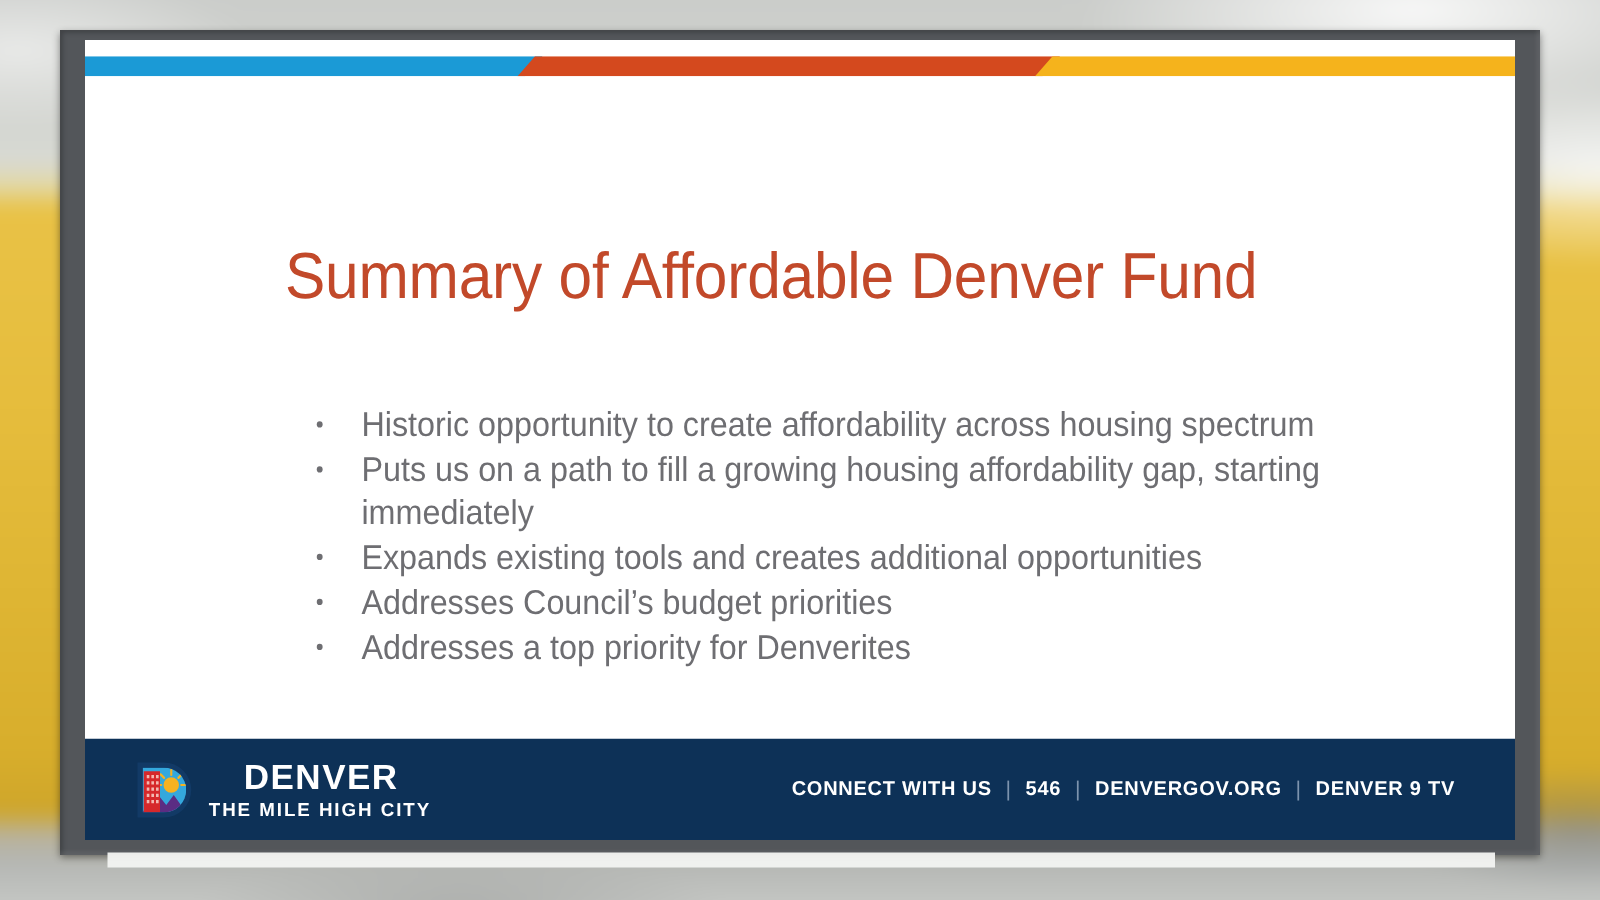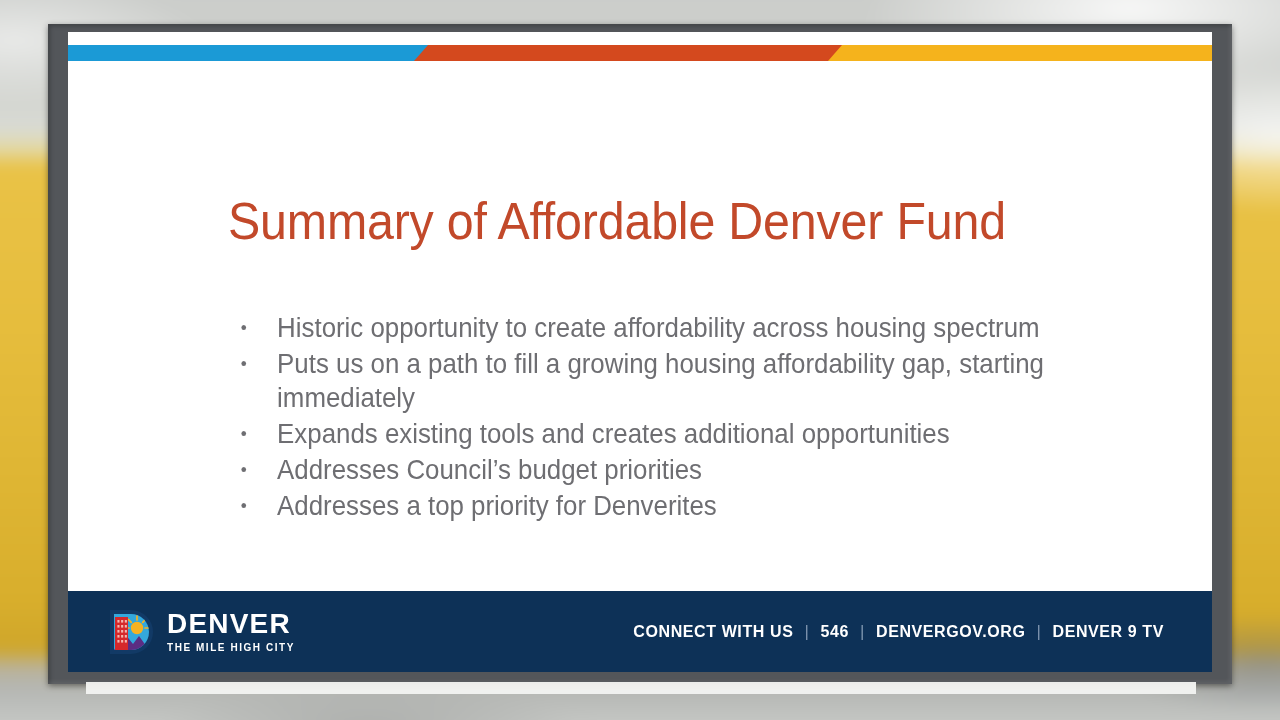--- a/index.html
+++ b/index.html
@@ -123,21 +123,21 @@
     transform-origin: left top;
   }
 
   
   #bullets {
     position: absolute;
     left: 160px;
     top: 275px;
     width: 900px;
     list-style: none;
-    margin: 4px;
+    margin: 16px;
     padding: 0;
   }
   #bullets li {
     position: relative;
     padding-left: 48px;
     margin: 0 0 2px 0;
     font-family: "Liberation Sans Narrow", "Liberation Sans", sans-serif;
     font-size: 27.5px;
     line-height: 34px;
     color: #6e6e72;
@@ -184,24 +184,25 @@
     flex-direction: column;
     justify-content: center;
   }
   #logo-denver {
     font-family: "Liberation Sans", sans-serif;
     font-size: 28px;
     font-weight: bold;
     color: #ffffff;
     letter-spacing: 1.2px;
     line-height: 1;
+    margin-left: 28px;
   }
   #logo-tagline {
     font-family: "Liberation Sans", sans-serif;
-    font-size: 10px;
+    font-size: 15px;
     font-weight: bold;
     color: #ffffff;
     letter-spacing: 1.55px;
     line-height: 1;
     margin-top: 5px;
   }
 
   
   #connect {
     display: flex;

